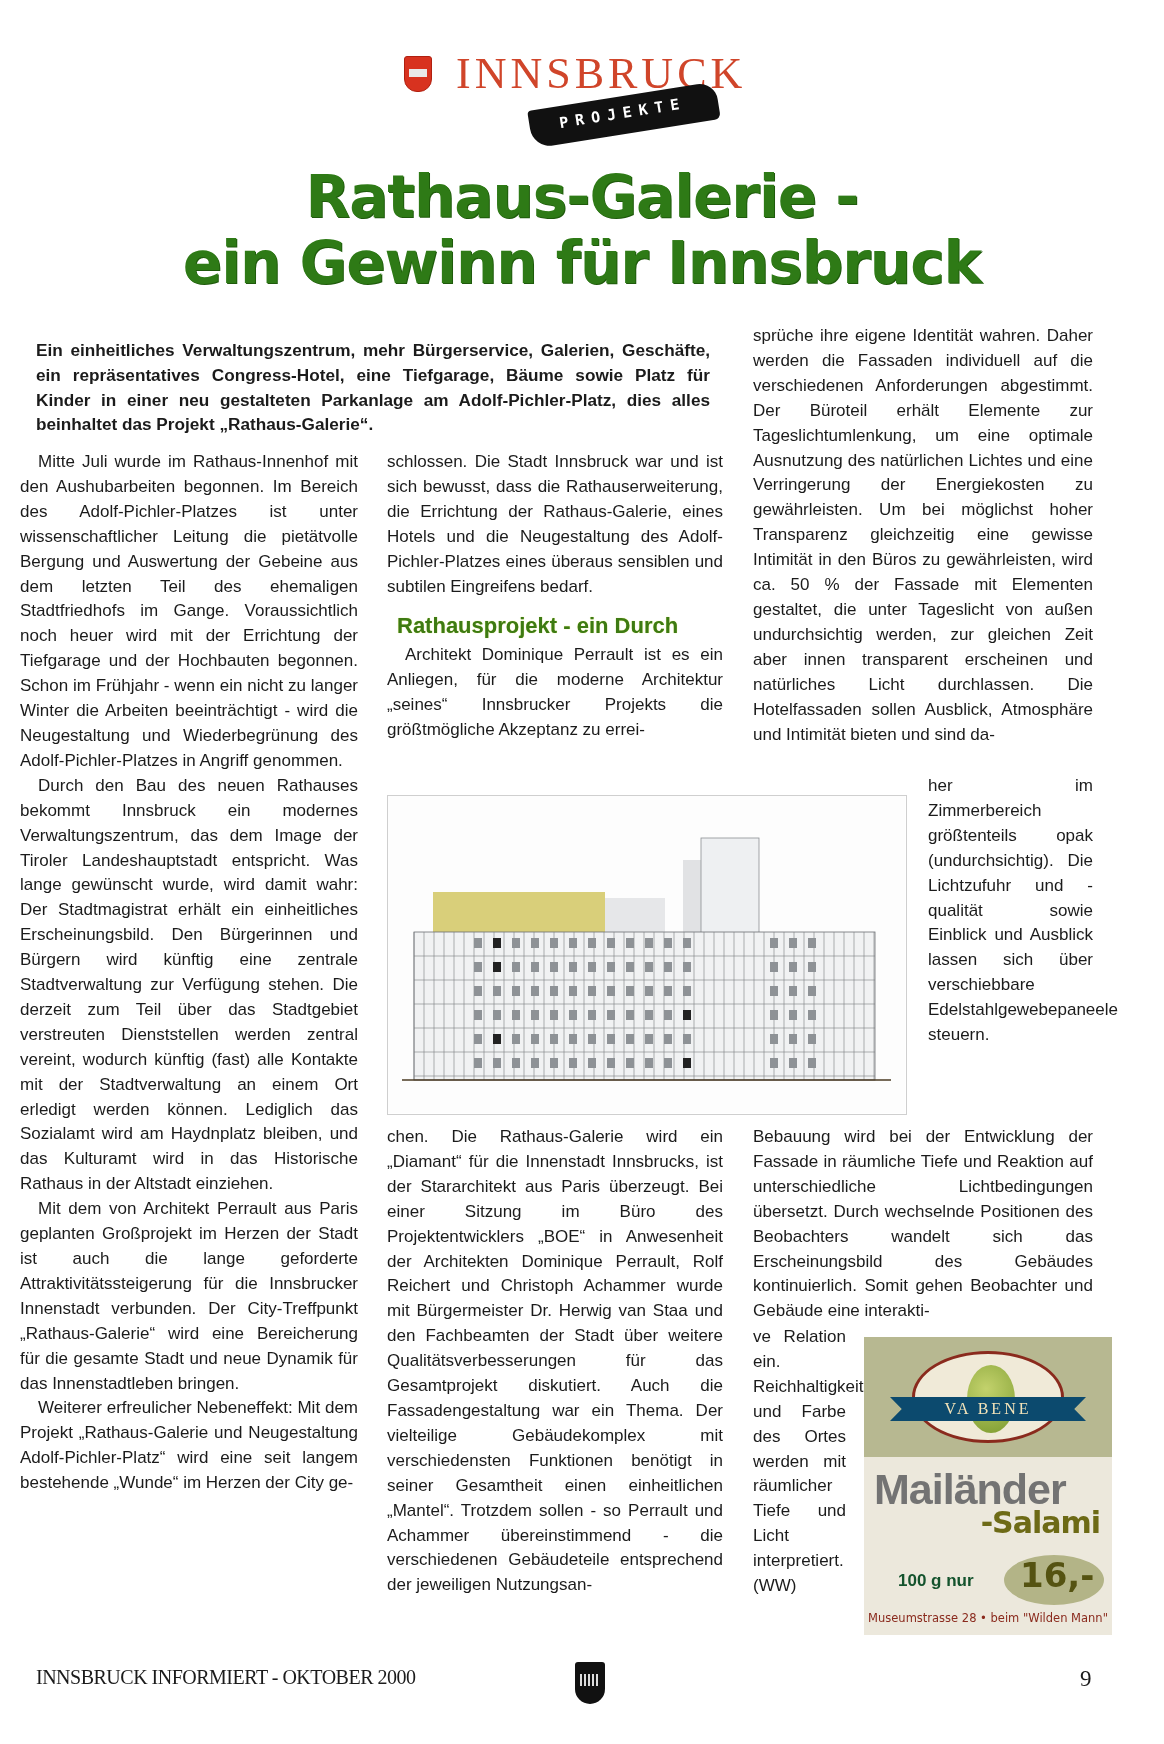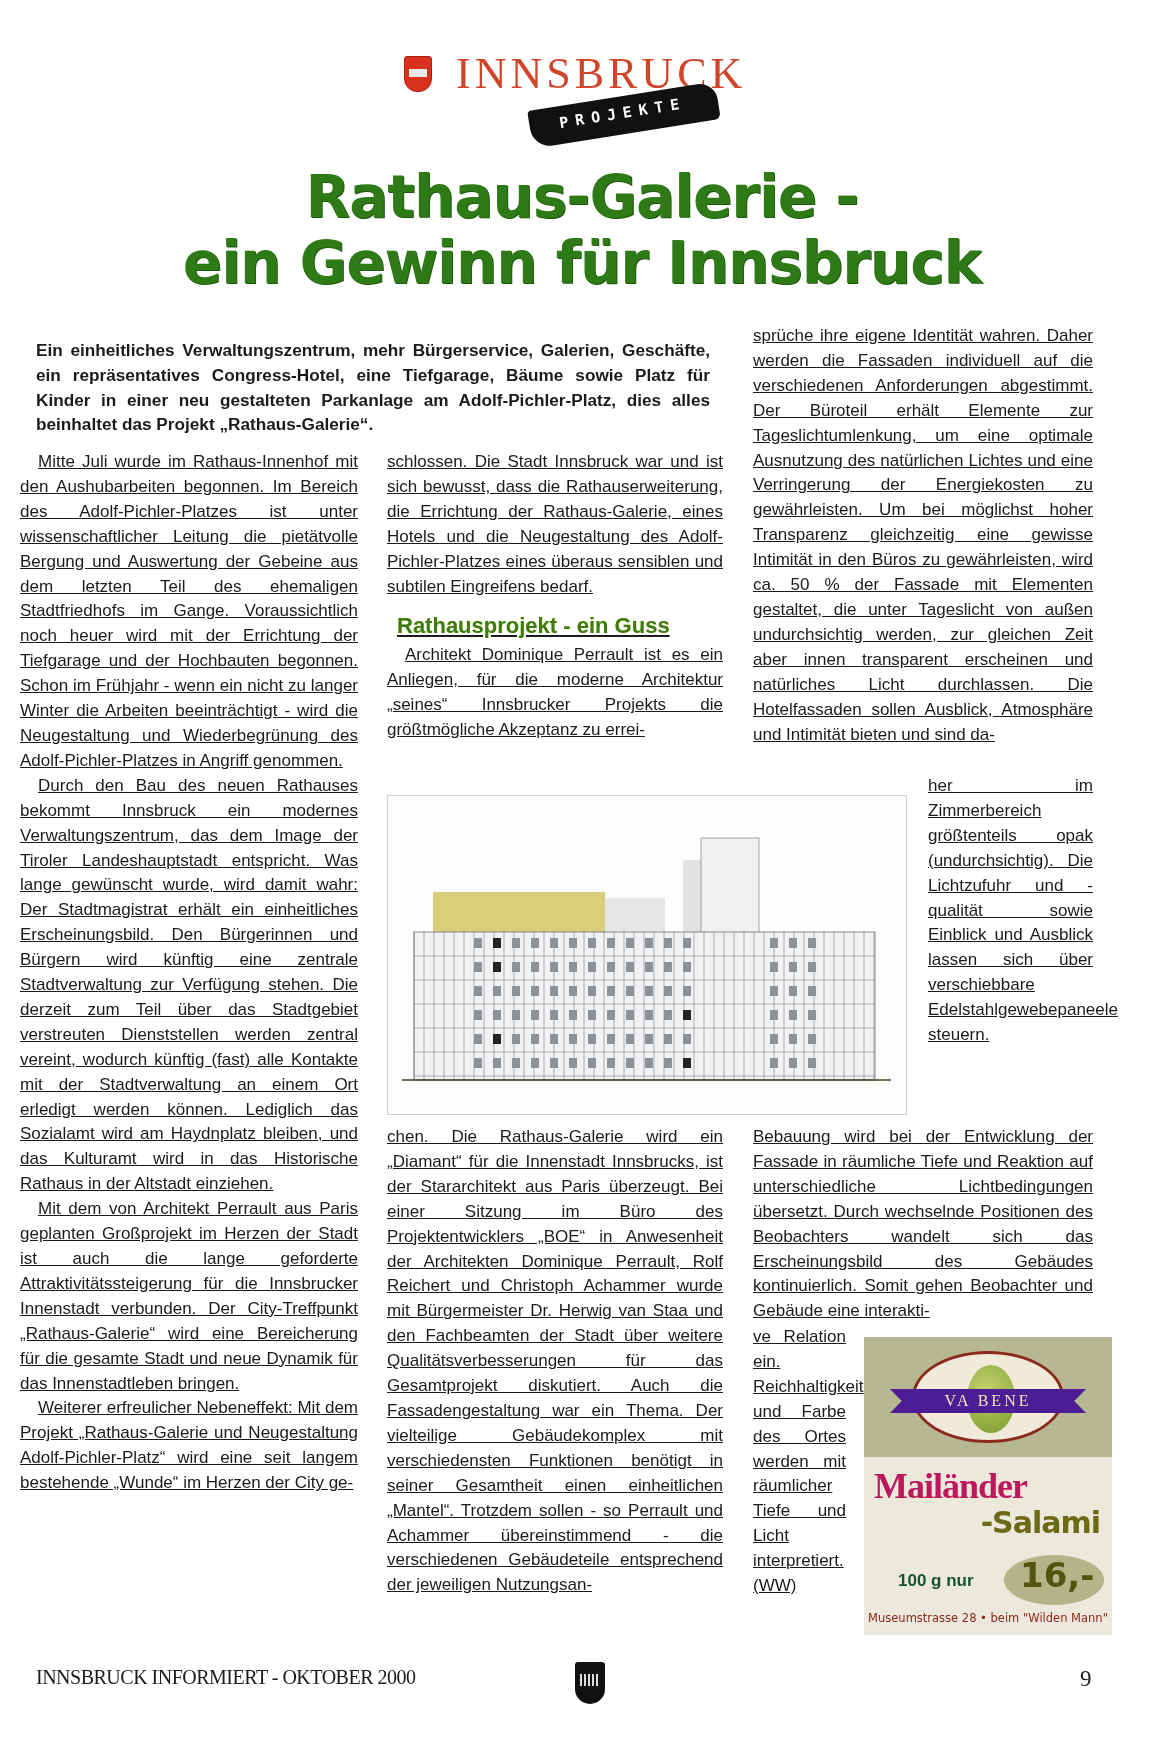--- a/index.html
+++ b/index.html
@@ -15,44 +15,44 @@
   .logo .brush span { position: absolute; left: 30px; top: 8px; color: #fff; font-family: "DejaVu Sans Mono", monospace; font-size: 15px; letter-spacing: 7px; font-weight: bold; }
 
   
   .title { left: 0; width: 1164px; top: 164px; text-align: center; font-family: "DejaVu Sans", sans-serif; font-weight: bold; color: #2e7a16; font-size: 58px; line-height: 66px; letter-spacing: -1px; text-shadow: 1px 1px 0 #1f5a0c; }
 
   
   .intro { left: 20px; top: 322px; width: 706px; font-weight: bold; font-size: 17.2px; line-height: 24.8px; text-align: justify; }
   .intro p { margin: 16px; }
 
   
-  .col { font-size: 17px; line-height: 24.9px; text-align: justify; text-decoration: underline; }
+  .col { font-size: 17px; line-height: 24.9px; text-align: justify; }
   .col p { margin: 0; }
   .col p.ind { text-indent: 18px; }
   .col1 { left: 20px; top: 450px; width: 338px; }
   .col2 { left: 387px; top: 450px; width: 336px; }
   .col3 { left: 753px; top: 324px; width: 340px; }
   .col2b { left: 387px; top: 1125px; width: 336px; }
   .col3b { left: 928px; top: 774px; width: 165px; }
   .col3c { left: 753px; top: 1125px; width: 340px; }
   .col3d { left: 753px; top: 1325px; width: 93px; }
   .subhead { font-weight: bold; color: #3d7a13; font-size: 22px; line-height: 30px; margin: 12px 0 2px 10px !important; text-shadow: 0 0 1px #cfe25a; }
 
   
   .photo { left: 387px; top: 795px; width: 520px; height: 320px; border: 1.5px solid #cfcfcf; background: #fff; box-sizing: border-box; }
   .photo svg { display: block; }
 
   
   .ad { left: 864px; top: 1337px; width: 248px; height: 298px; background: #ece8dc; }
   .ad .top { position: absolute; left: 0; top: 0; width: 248px; height: 120px; background: #b7b891; }
   .ad .oval { position: absolute; left: 48px; top: 14px; width: 152px; height: 92px; border-radius: 50%; border: 3px solid #8a2a1d; background: #f0ead8; box-sizing: border-box; }
   .ad .olive { position: absolute; left: 103px; top: 28px; width: 48px; height: 68px; border-radius: 50%; background: radial-gradient(circle at 40% 35%, #c3d26c, #7b9a2e); }
-  .ad .ribbon { position: absolute; left: 26px; top: 52px; width: 196px; height: 24px; background: #4c1d95; clip-path: polygon(0 0, 100% 0, 94% 50%, 100% 100%, 0 100%, 6% 50%); }
+  .ad .ribbon { position: absolute; left: 26px; top: 60px; width: 196px; height: 24px; background: #0c4a6e; clip-path: polygon(0 0, 100% 0, 94% 50%, 100% 100%, 0 100%, 6% 50%); }
   .ad .ribbon span { display: block; text-align: center; font-family: "Liberation Serif", serif; color: #f3e3b9; font-size: 16px; letter-spacing: 3px; line-height: 24px; }
-  .ad .name1 { position: absolute; left: 10px; top: 128px; font-size: 36px; font-weight: bold; color: #be185d; font-family: Liberation Serif, serif; letter-spacing: -1px; }
+  .ad .name1 { position: absolute; left: 10px; top: 128px; font-size: 43px; font-weight: bold; color: #737373; font-family: Liberation Sans, sans-serif; letter-spacing: -1px; }
   .ad .name2 { position: absolute; right: 12px; top: 168px; font-size: 30px; font-weight: bold; color: #6d6a16; font-family: "DejaVu Sans", sans-serif; letter-spacing: -1px; }
   .ad .unit { position: absolute; left: 34px; top: 234px; font-size: 17px; font-weight: bold; color: #14532d; }
   .ad .pricebg { position: absolute; left: 140px; top: 218px; width: 100px; height: 50px; border-radius: 50%; background: #b3b487; }
   .ad .price { position: absolute; left: 156px; top: 218px; font-size: 34px; font-weight: bold; color: #555312; font-family: "DejaVu Sans", sans-serif; }
   .ad .addr { position: absolute; left: 0; width: 248px; top: 274px; text-align: center; font-size: 11.5px; color: #8a2a1d; font-family: "DejaVu Sans", sans-serif; }
 
   
   .foot { left: 36px; top: 1666px; font-family: "Liberation Serif", serif; font-size: 20px; letter-spacing: -0.5px; }
   .foot-emblem { left: 575px; top: 1662px; width: 30px; height: 42px; background: #111; border-radius: 3px 3px 15px 15px; }
   .foot-emblem::before { content: ""; position: absolute; left: 5px; right: 5px; top: 12px; height: 12px; background: repeating-linear-gradient(90deg, #ddd 0 2px, #111 2px 4px); }
@@ -80,21 +80,21 @@
 
 <div class="abs col col1">
   <p class="ind">Mitte Juli wurde im Rathaus-Innenhof mit den Aushubarbeiten begonnen. Im Bereich des Adolf-Pichler-Platzes ist unter wissenschaftlicher Leitung die pietätvolle Bergung und Auswertung der Gebeine aus dem letzten Teil des ehemaligen Stadtfriedhofs im Gange. Voraussichtlich noch heuer wird mit der Errichtung der Tiefgarage und der Hochbauten begonnen. Schon im Frühjahr - wenn ein nicht zu langer Winter die Arbeiten beeinträchtigt - wird die Neugestaltung und Wiederbegrünung des Adolf-Pichler-Platzes in Angriff genommen.</p>
   <p class="ind">Durch den Bau des neuen Rathauses bekommt Innsbruck ein modernes Verwaltungszentrum, das dem Image der Tiroler Landeshauptstadt entspricht. Was lange gewünscht wurde, wird damit wahr: Der Stadtmagistrat erhält ein einheitliches Erscheinungsbild. Den Bürgerinnen und Bürgern wird künftig eine zentrale Stadtverwaltung zur Verfügung stehen. Die derzeit zum Teil über das Stadtgebiet verstreuten Dienststellen werden zentral vereint, wodurch künftig (fast) alle Kontakte mit der Stadtverwaltung an einem Ort erledigt werden können. Lediglich das Sozialamt wird am Haydnplatz bleiben, und das Kulturamt wird in das Historische Rathaus in der Altstadt einziehen.</p>
   <p class="ind">Mit dem von Architekt Perrault aus Paris geplanten Großprojekt im Herzen der Stadt ist auch die lange geforderte Attraktivitätssteigerung für die Innsbrucker Innenstadt verbunden. Der City-Treffpunkt „Rathaus-Galerie“ wird eine Bereicherung für die gesamte Stadt und neue Dynamik für das Innenstadtleben bringen.</p>
   <p class="ind">Weiterer erfreulicher Nebeneffekt: Mit dem Projekt „Rathaus-Galerie und Neugestaltung Adolf-Pichler-Platz“ wird eine seit langem bestehende „Wunde“ im Herzen der City ge-</p>
 </div>
 
 <div class="abs col col2">
   <p>schlossen. Die Stadt Innsbruck war und ist sich bewusst, dass die Rathauserweiterung, die Errichtung der Rathaus-Galerie, eines Hotels und die Neugestaltung des Adolf-Pichler-Platzes eines überaus sensiblen und subtilen Eingreifens bedarf.</p>
-  <p class="subhead">Rathausprojekt - ein Guss</p>
+  <p class="subhead">Rathausprojekt - ein Durch</p>
   <p class="ind">Architekt Dominique Perrault ist es ein Anliegen, für die moderne Architektur „seines“ Innsbrucker Projekts die größtmögliche Akzeptanz zu errei-</p>
 </div>
 
 <div class="abs col col3">
   <p>sprüche ihre eigene Identität wahren. Daher werden die Fassaden individuell auf die verschiedenen Anforderungen abgestimmt. Der Büroteil erhält Elemente zur Tageslichtumlenkung, um eine optimale Ausnutzung des natürlichen Lichtes und eine Verringerung der Energiekosten zu gewährleisten. Um bei möglichst hoher Transparenz gleichzeitig eine gewisse Intimität in den Büros zu gewährleisten, wird ca. 50 % der Fassade mit Elementen gestaltet, die unter Tageslicht von außen undurchsichtig werden, zur gleichen Zeit aber innen transparent erscheinen und natürliches Licht durchlassen. Die Hotelfassaden sollen Ausblick, Atmosphäre und Intimität bieten und sind da-</p>
 </div>
 
 <div class="abs photo">
   <svg width="517" height="317" viewBox="0 0 517 317">
     <rect x="0" y="0" width="517" height="317" fill="#fdfdfd"></rect>

